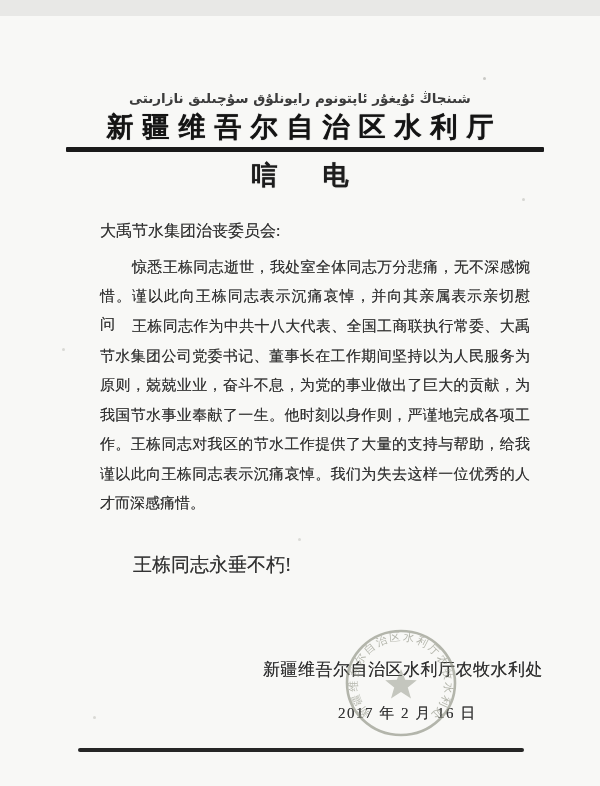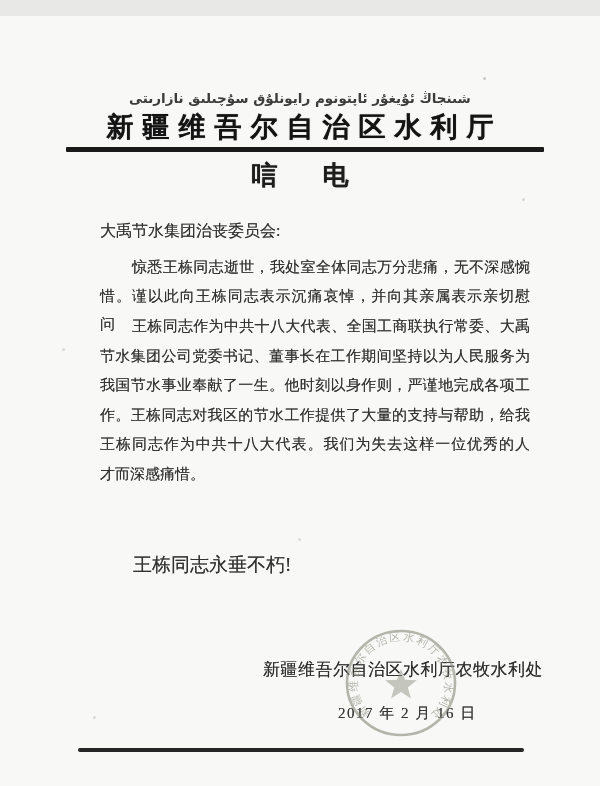--- a/index.html
+++ b/index.html
@@ -136,23 +136,24 @@
   <div class="body-text para para-1">
     <div class="line-justify line-indent">惊悉王栋同志逝世，我处室全体同志万分悲痛，无不深感惋</div>
     <div class="line-justify">惜。谨以此向王栋同志表示沉痛哀悼，并向其亲属表示亲切慰问。</div>
   </div>
 
   <div class="body-text recipient">大禹节水集团治丧委员会:</div>
 
   <div class="body-text para para-2">
     <div class="line-justify line-indent">王栋同志作为中共十八大代表、全国工商联执行常委、大禹</div>
     <div class="line-justify">节水集团公司党委书记、董事长在工作期间坚持以为人民服务为</div>
+    <div class="line-justify">原则，兢兢业业，奋斗不息，为党的事业做出了巨大的贡献，为</div>
     <div class="line-justify">我国节水事业奉献了一生。他时刻以身作则，严谨地完成各项工</div>
     <div class="line-justify">作。王栋同志对我区的节水工作提供了大量的支持与帮助，给我</div>
-    <div class="line-justify">王栋同志作为中共十八大代表。我们为失去这样一位优秀的人</div>
+    <div class="line-justify">谨以此向王栋同志表示沉痛哀悼。我们为失去这样一位优秀的人</div>
     <div class="line-justify line-short">才而深感痛惜。</div>
   </div>
 
   <div class="body-text slogan">王栋同志永垂不朽!</div>
 
   <div class="signature">新疆维吾尔自治区水利厅农牧水利处</div>
   <div class="date-line">2017 年 2 月 16 日</div>
 
   <div class="seal">
     <svg viewBox="0 0 116 112" xmlns="http://www.w3.org/2000/svg">

